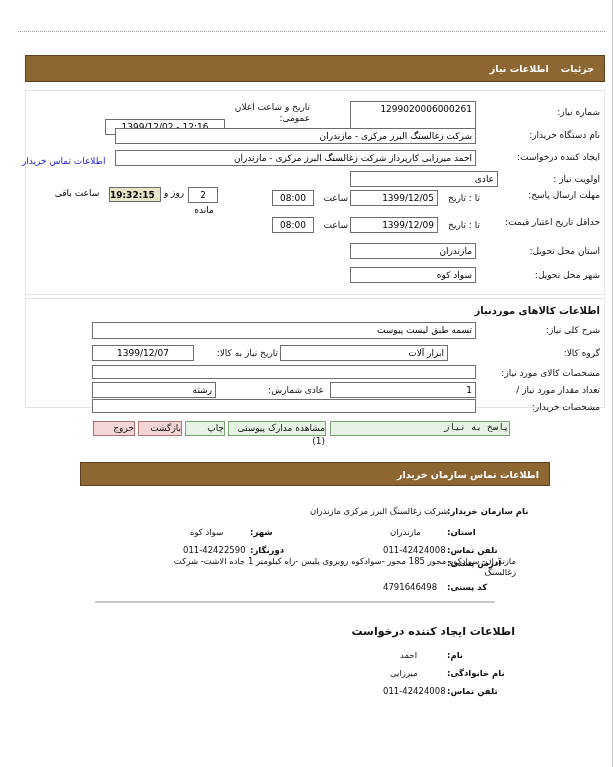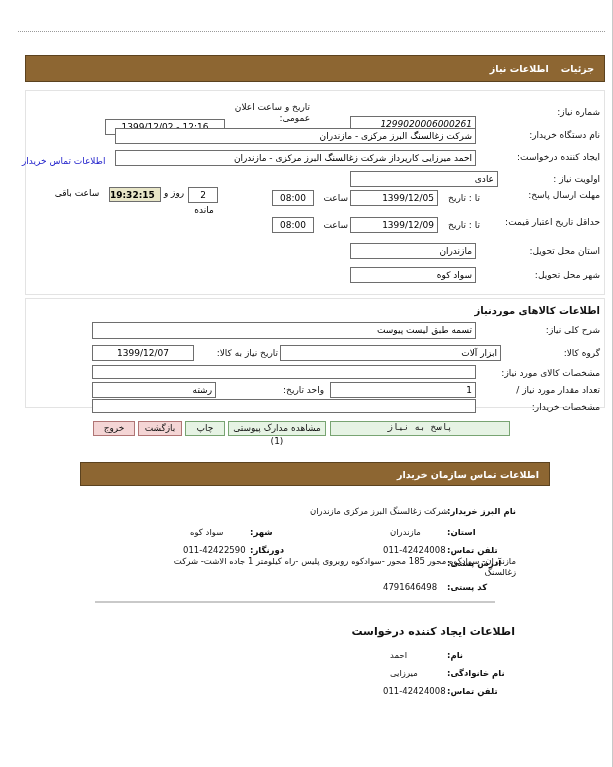--- a/index.html
+++ b/index.html
@@ -155,21 +155,21 @@
     color: #111;
   }
 
   
   .btn {
     position: absolute;
     box-sizing: border-box;
     font-size: 9px;
     line-height: 13px;
     height: 15px;
-    text-align: center;
+    text-align: right;
     cursor: pointer;
     border: 1px solid;
     user-select: none;
   }
   .btn-green { background: #e6f3e4; border-color: #78a472; color: #111; }
   .btn-red   { background: #f4d5d5; border-color: #b07575; color: #111; }
 
   
   .cline {
     position: absolute;
@@ -210,21 +210,21 @@
 
 <div class="section-bar" id="bar-details">
   <span>جزئیات</span>
   <span style="width:12px"></span>
   <span>اطلاعات نیاز</span>
 </div>
 
 <div class="panel" id="panel-main"></div>
 
 <div class="lbl" style="left:480px; top:107px; width:120px;">شماره نیاز:</div>
-<div class="fld ltr" style="left:350px; top:116px; width:126px; height:16px;font-style:italic;">1299020006000261</div>
+<div class="fld ltr" style="left:350px; top:101px; width:126px; height:28px;">1299020006000261</div>
 
 <div class="lbl" style="left:228px; top:102px; width:82px; line-height:11px;">تاریخ و ساعت اعلان عمومی:</div>
 <div class="fld ltr" style="left:105px; top:103px; width:120px; height:16px; text-align:center;margin-top:16px;">1399/12/02 - 12:16</div>
 
 <div class="lbl" style="left:480px; top:130px; width:120px;">نام دستگاه خریدار:</div>
 <div class="fld" style="left:115px; top:128px; width:361px; height:16px;">شرکت زغالسنگ البرز مرکزی - مازندران</div>
 
 <div class="lbl" style="left:480px; top:152px; width:120px;">ایجاد کننده درخواست:</div>
 <div class="fld" style="left:115px; top:150px; width:361px; height:16px;">احمد میرزایی کارپرداز شرکت زغالسنگ البرز مرکزی - مازندران</div>
 <a id="buyer-contact-link">اطلاعات تماس خریدار</a>
@@ -256,46 +256,46 @@
 <div class="lbl" style="left:480px; top:270px; width:120px;">شهر محل تحویل:</div>
 <div class="fld" style="left:350px; top:267px; width:126px; height:16px;">سواد کوه</div>
 
 <div class="panel" id="panel-goods"></div>
 <div id="goods-title">اطلاعات کالاهای موردنیاز</div>
 
 <div class="lbl" style="left:480px; top:325px; width:120px;">شرح کلی نیاز:</div>
 <div class="fld" style="left:92px; top:322px; width:384px; height:17px;">تسمه طبق لیست پیوست</div>
 
 <div class="lbl" style="left:480px; top:348px; width:120px;">گروه کالا:</div>
-<div class="fld" style="left:280px; top:345px; width:221px; height:16px;">ابزار آلات</div>
+<div class="fld" style="left:280px; top:345px; width:168px; height:16px;">ابزار آلات</div>
 <div class="mini-lbl" style="left:196px; top:347px; width:82px;">تاریخ نیاز به کالا:</div>
 <div class="fld ltr" style="left:92px; top:345px; width:102px; height:16px; text-align:center;">1399/12/07</div>
 
 <div class="lbl" style="left:480px; top:368px; width:120px;">مشخصات کالای مورد نیاز:</div>
 <div class="fld" style="left:92px; top:365px; width:384px; height:14px;"></div>
 
 <div class="lbl" style="left:480px; top:385px; width:120px;">تعداد مقدار مورد نیاز /</div>
 <div class="fld ltr" style="left:330px; top:382px; width:146px; height:16px;">1</div>
-<div class="mini-lbl" style="left:240px; top:384px; width:84px;">واحد تاریخ:</div>
+<div class="mini-lbl" style="left:240px; top:384px; width:84px;">عادی شمارش:</div>
 <div class="fld" style="left:92px; top:382px; width:124px; height:16px;">رشته</div>
 
 <div class="lbl" style="left:480px; top:402px; width:120px;">مشخصات خریدار:</div>
 <div class="fld" style="left:92px; top:399px; width:384px; height:14px;"></div>
 
 <div class="btn btn-green" style="left:330px; top:421px; width:180px;font-family:Liberation Mono, monospace;">پاسخ به نیاز</div>
 <div class="btn btn-green" style="left:228px; top:421px; width:98px;">مشاهده مدارک پیوستی (1)</div>
 <div class="btn btn-green" style="left:185px; top:421px; width:40px;">چاپ</div>
 <div class="btn btn-red" style="left:138px; top:421px; width:44px;">بازگشت</div>
 <div class="btn btn-red" style="left:93px; top:421px; width:42px;">خروج</div>
 
 <div class="section-bar" id="bar-contact">
   <span>اطلاعات تماس سازمان خریدار</span>
 </div>
 
-<div class="cline b" style="left:447px; top:506px;">نام البرز خریدار:</div>
+<div class="cline b" style="left:447px; top:506px;">نام سازمان خریدار:</div>
 <div class="cval" style="left:310px; top:506px;">شرکت زغالسنگ البرز مرکزی مازندران</div>
 
 <div class="cline b" style="left:447px; top:527px;">استان:</div>
 <div class="cval" style="left:390px; top:527px;">مازندران</div>
 <div class="cline b" style="left:250px; top:527px;">شهر:</div>
 <div class="cval" style="left:190px; top:527px;">سواد کوه</div>
 
 <div class="cline b" style="left:447px; top:545px;">تلفن تماس:</div>
 <div class="cval ltr" style="left:383px; top:545px;">011-42424008</div>
 <div class="cline b" style="left:250px; top:545px;">دورنگار:</div>
@@ -305,19 +305,19 @@
 <div id="addr-value">مازندران- سوادکوه محور 185 محور  -سوادکوه روبروی پلیس -راه کیلومتر 1 جاده الاشت- شرکت زغالسنگ</div>
 
 <div class="cline b" style="left:447px; top:582px;">کد پستی:</div>
 <div class="cval ltr" style="left:383px; top:582px;">4791646498</div>
 
 <div class="hrule" id="rule-1"></div>
 
 <div id="creator-title">اطلاعات ایجاد کننده درخواست</div>
 
 <div class="cline b" style="left:447px; top:650px;">نام:</div>
-<div class="cval" style="left:390px; top:650px;">احمد</div>
+<div class="cval" style="left:400px; top:650px;">احمد</div>
 
 <div class="cline b" style="left:447px; top:668px;">نام خانوادگی:</div>
 <div class="cval" style="left:390px; top:668px;">میرزایی</div>
 
 <div class="cline b" style="left:447px; top:686px;">تلفن تماس:</div>
 <div class="cval ltr" style="left:383px; top:686px;">011-42424008</div>
 
 </body></html>

